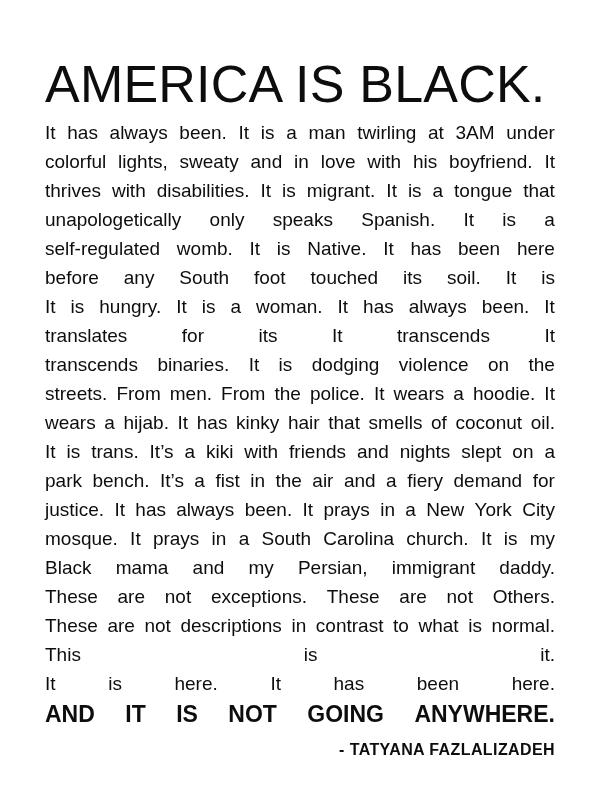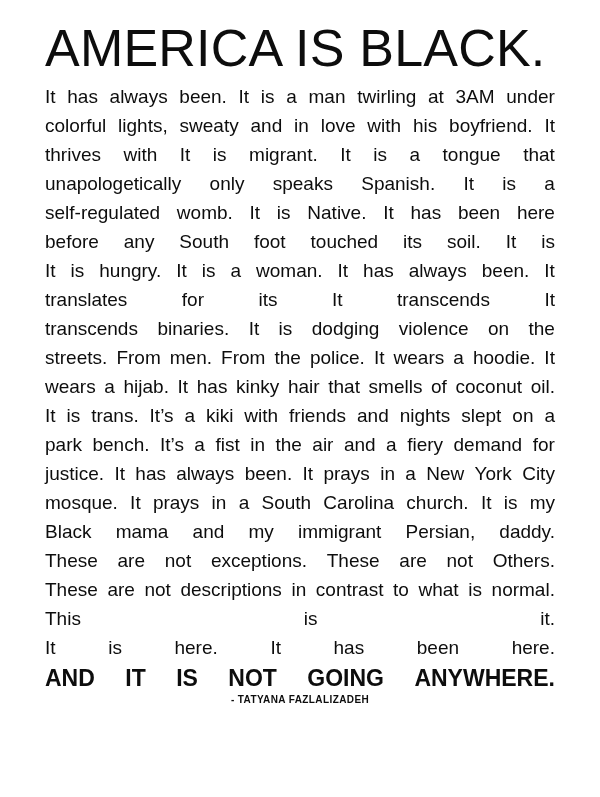--- a/index.html
+++ b/index.html
@@ -9,21 +9,21 @@
   }
   body {
     width: 600px;
     height: 797px;
     overflow: hidden;
   }
   .poster {
     box-sizing: border-box;
     width: 600px;
     height: 797px;
-    padding: 22px 45px 0 45px;
+    padding: 58px 45px 0 45px;
     background: #ffffff;
     color: #0d0d0d;
     font-family: "Liberation Sans", "DejaVu Sans", sans-serif;
   }
   .poster-title {
     margin: 0 0 8px 0;
     font-size: 52px;
     font-weight: 400;
     line-height: 1.0;
     letter-spacing: 0.2px;
@@ -42,23 +42,24 @@
     height: 29px;
     white-space: nowrap;
   }
   .line.bold {
     font-weight: 700;
     font-size: 23px;
     line-height: 32px;
     height: 32px;
   }
   .attribution {
-    text-align: center;
+    margin-top: 11px;
+    text-align: right;
     font-weight: 700;
-    font-size: 10px;
+    font-size: 16px;
     letter-spacing: 0.4px;
   }
 </style>
 </head>
 <body>
 
 <div class="poster" style="background: rgb(255, 255, 255); color: rgb(13, 13, 13);">
   <h1 class="poster-title">AMERICA IS BLACK.</h1>
 
   <div class="body-lines">
@@ -84,20 +85,21 @@
         <span>in</span>
         <span>love</span>
         <span>with</span>
         <span>his</span>
         <span>boyfriend.</span>
         <span>It</span>
       </div>
       <div class="line">
         <span>thrives</span>
         <span>with</span>
+        <span>disabilities.</span>
         <span>It</span>
         <span>is</span>
         <span>migrant.</span>
         <span>It</span>
         <span>is</span>
         <span>a</span>
         <span>tongue</span>
         <span>that</span>
       </div>
       <div class="line">
@@ -245,22 +247,22 @@
         <span>church.</span>
         <span>It</span>
         <span>is</span>
         <span>my</span>
       </div>
       <div class="line">
         <span>Black</span>
         <span>mama</span>
         <span>and</span>
         <span>my</span>
+        <span>Persian,</span>
         <span>immigrant</span>
-        <span>Persian,</span>
         <span>daddy.</span>
       </div>
       <div class="line">
         <span>These</span>
         <span>are</span>
         <span>not</span>
         <span>exceptions.</span>
         <span>These</span>
         <span>are</span>
         <span>not</span>

